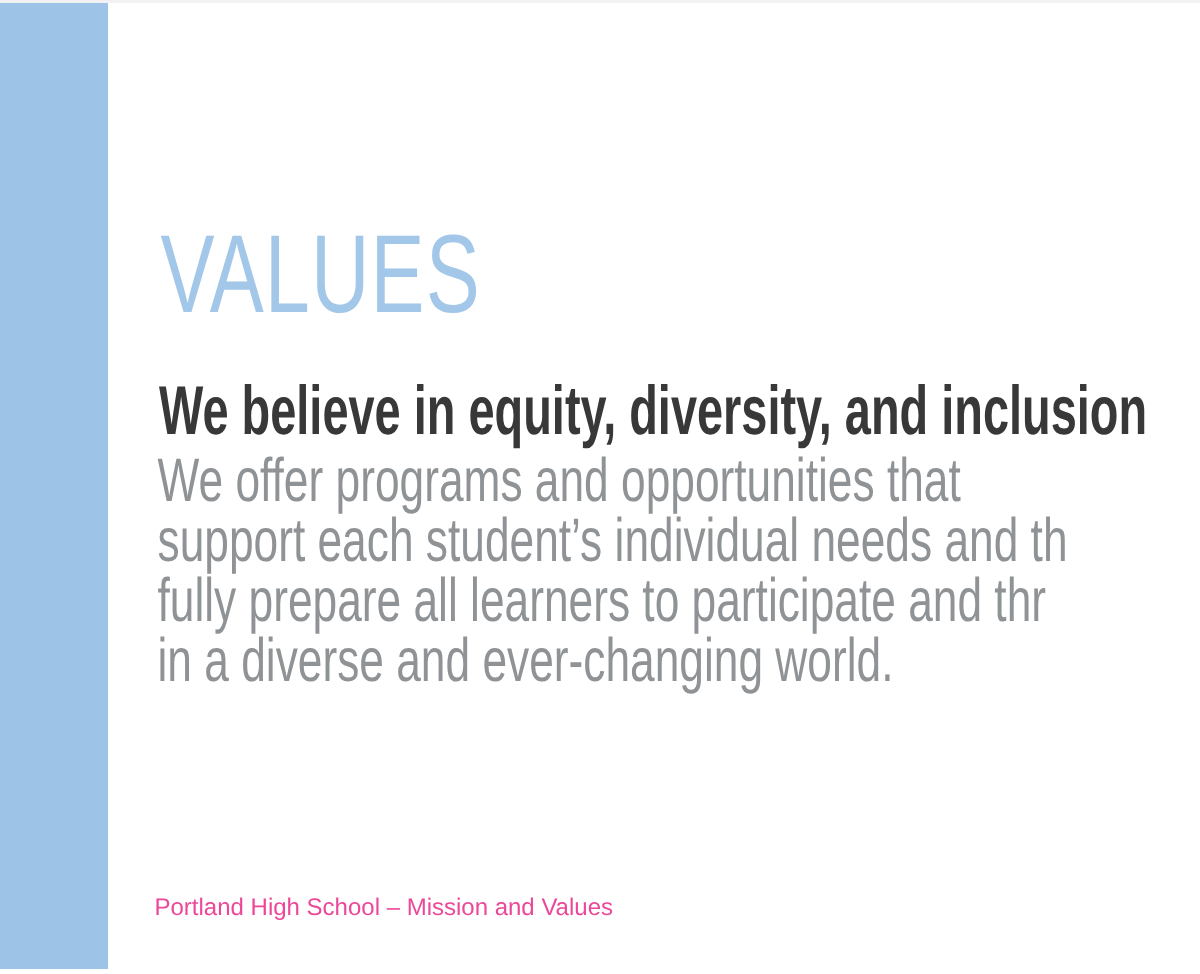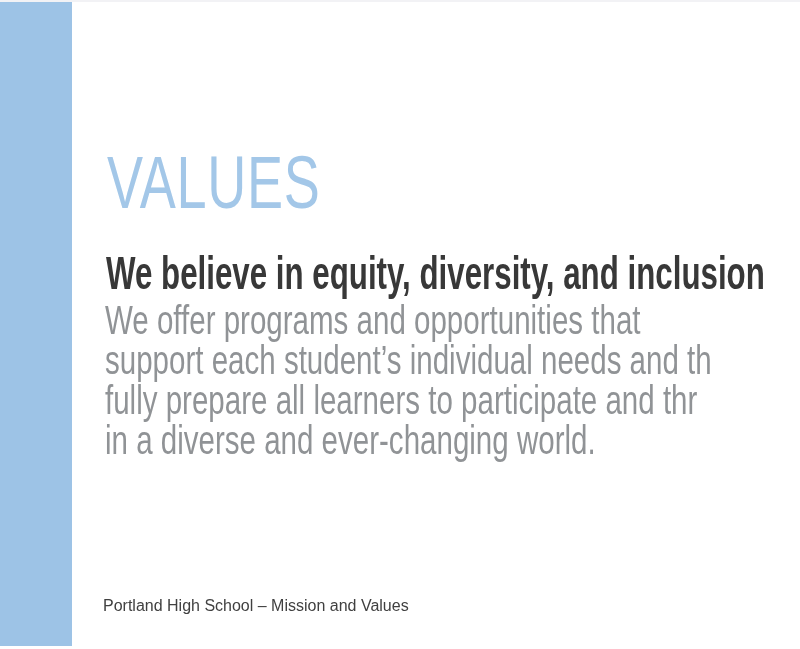--- a/index.html
+++ b/index.html
@@ -56,21 +56,21 @@
     line-height: 40px;
     transform: scaleX(0.72);
     transform-origin: left top;
   }
   .body-line { white-space: nowrap; }
   .slide-footer {
     position: absolute;
     left: 103px; top: 597px;
     font-size: 16px;
     font-weight: 400;
-    color: #404040;
+    color: #ec4899;
     white-space: nowrap;
   }
 </style>
 </head>
 <body>
 
 <div class="slide">
   <div class="top-edge"></div>
   <div class="accent-bar"></div>
 

